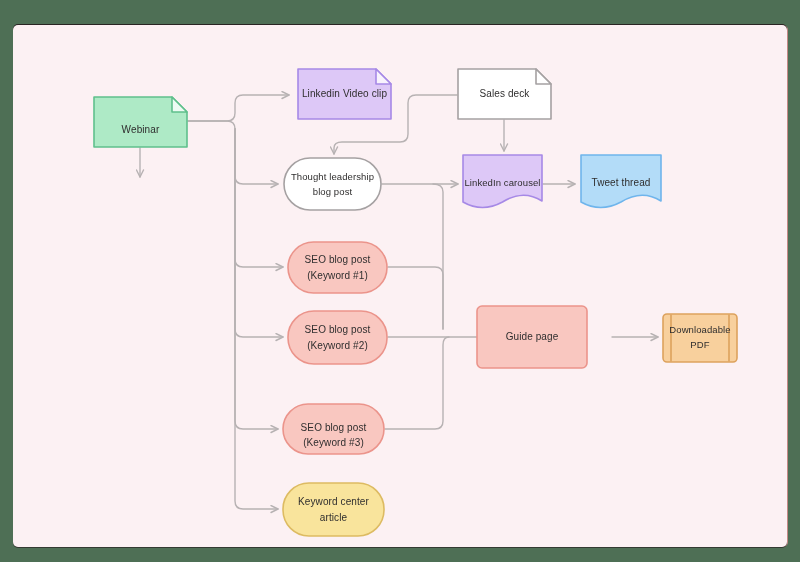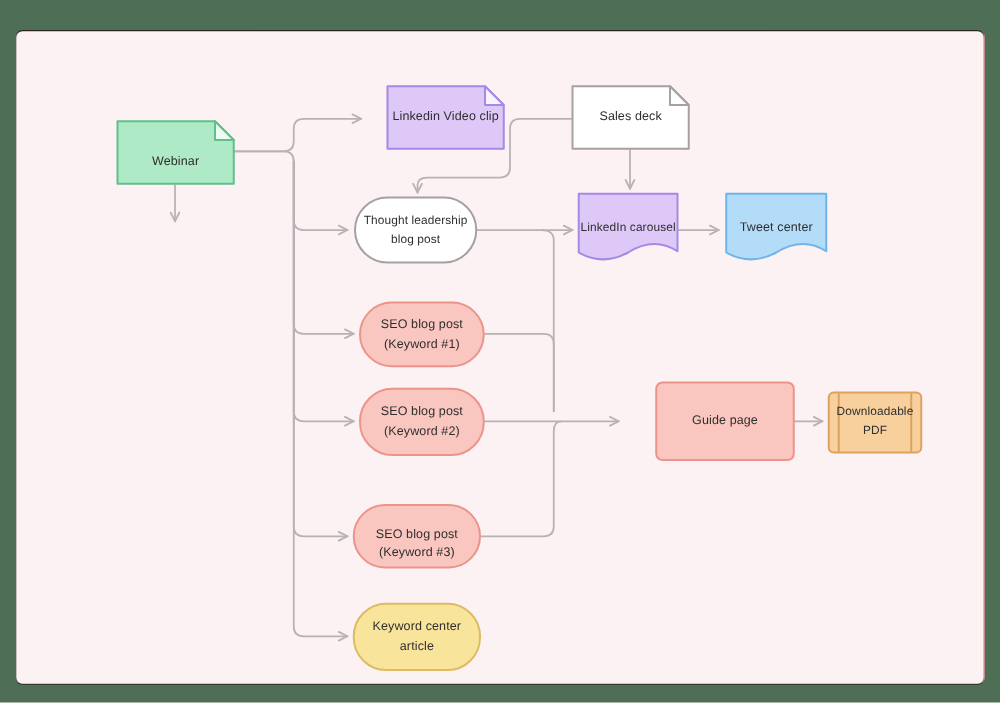--- a/index.html
+++ b/index.html
@@ -51,21 +51,21 @@
 
     <div class="node" style="left:80px;top:71px;width:95px;height:68px">
         <svg class="shape" width="95" height="52">
           <path fill="#aeeac6" stroke="#5fc08c" stroke-width="1.6" stroke-linejoin="round" d="M1 1 H 79 L 94 16 V 51 H 1 Z"></path>
           <path fill="rgba(255,255,255,0.78)" stroke="#5fc08c" stroke-width="1.6" stroke-linejoin="round" d="M 79 1 L 94 16 H 79 Z"></path>
         </svg>
       <span class="label nowrap">Webinar</span>
     </div>
 
 
-    <div class="node" style="left:296px;top:43px;width:95px;height:52px">
+    <div class="node" style="left:284px;top:43px;width:95px;height:52px">
         <svg class="shape" width="95" height="52">
           <path fill="#ddc8f7" stroke="#a689e6" stroke-width="1.6" stroke-linejoin="round" d="M1 1 H 79 L 94 16 V 51 H 1 Z"></path>
           <path fill="rgba(255,255,255,0.78)" stroke="#a689e6" stroke-width="1.6" stroke-linejoin="round" d="M 79 1 L 94 16 H 79 Z"></path>
         </svg>
       <span class="label nowrap">Linkedin Video clip</span>
     </div>
 
     <div class="node" style="left:444px;top:43px;width:95px;height:52px">
         <svg class="shape" width="95" height="52">
           <path fill="#ffffff" stroke="#a5a1a2" stroke-width="1.6" stroke-linejoin="round" d="M1 1 H 79 L 94 16 V 51 H 1 Z"></path>
@@ -85,21 +85,21 @@
         <svg class="shape" width="81" height="58">
           <path fill="#ddc8f7" stroke="#a689e6" stroke-width="1.6" stroke-linejoin="round" d="M1 1 H 80 V 47 Q 61 35 40.5 48 Q 20.25 59 1 48 Z"></path>
         </svg>
       <span class="label small nowrap tight">LinkedIn carousel</span>
     </div>
 
     <div class="node" style="left:567px;top:129px;width:82px;height:58px">
         <svg class="shape" width="82" height="58">
           <path fill="#b3dcf8" stroke="#6fb5ec" stroke-width="1.6" stroke-linejoin="round" d="M1 1 H 81 V 47 Q 62 35 41 48 Q 20.5 59 1 48 Z"></path>
         </svg>
-      <span class="label nowrap">Tweet center</span>
+      <span class="label nowrap">Tweet thread</span>
     </div>
 
     <div class="node" style="left:274px;top:216px;width:101px;height:53px">
         <svg class="shape" width="101" height="53">
           <rect fill="#f9c7c0" stroke="#eb948b" stroke-width="1.6" stroke-linejoin="round" x="1" y="1" width="99" height="51" rx="25.5"></rect>
         </svg>
       <span class="label">SEO blog post (Keyword #1)</span>
     </div>
 
     <div class="node" style="left:274px;top:285px;width:101px;height:55px">
@@ -109,21 +109,21 @@
       <span class="label">SEO blog post (Keyword #2)</span>
     </div>
 
     <div class="node" style="left:269px;top:378px;width:103px;height:64px">
         <svg class="shape" width="103" height="52">
           <rect fill="#f9c7c0" stroke="#eb948b" stroke-width="1.6" stroke-linejoin="round" x="1" y="1" width="101" height="50" rx="25"></rect>
         </svg>
       <span class="label">SEO blog post (Keyword #3)</span>
     </div>
 
-    <div class="node" style="left:511px;top:280px;width:112px;height:64px">
+    <div class="node" style="left:463px;top:280px;width:112px;height:64px">
         <svg class="shape" width="112" height="64">
           <rect fill="#f9c7c0" stroke="#eb948b" stroke-width="1.6" stroke-linejoin="round" x="1" y="1" width="110" height="62" rx="5"></rect>
         </svg>
       <span class="label nowrap">Guide page</span>
     </div>
 
     <div class="node" style="left:649px;top:288px;width:76px;height:50px">
         <svg class="shape" width="76" height="50">
           <rect fill="#f8d09d" stroke="#dda25d" stroke-width="1.6" stroke-linejoin="round" x="1" y="1" width="74" height="48" rx="4"></rect>
           <path fill="none" stroke="#dda25d" stroke-width="1.6" stroke-linejoin="round" d="M 9 1.5 V 48.5 M 67 1.5 V 48.5"></path>

